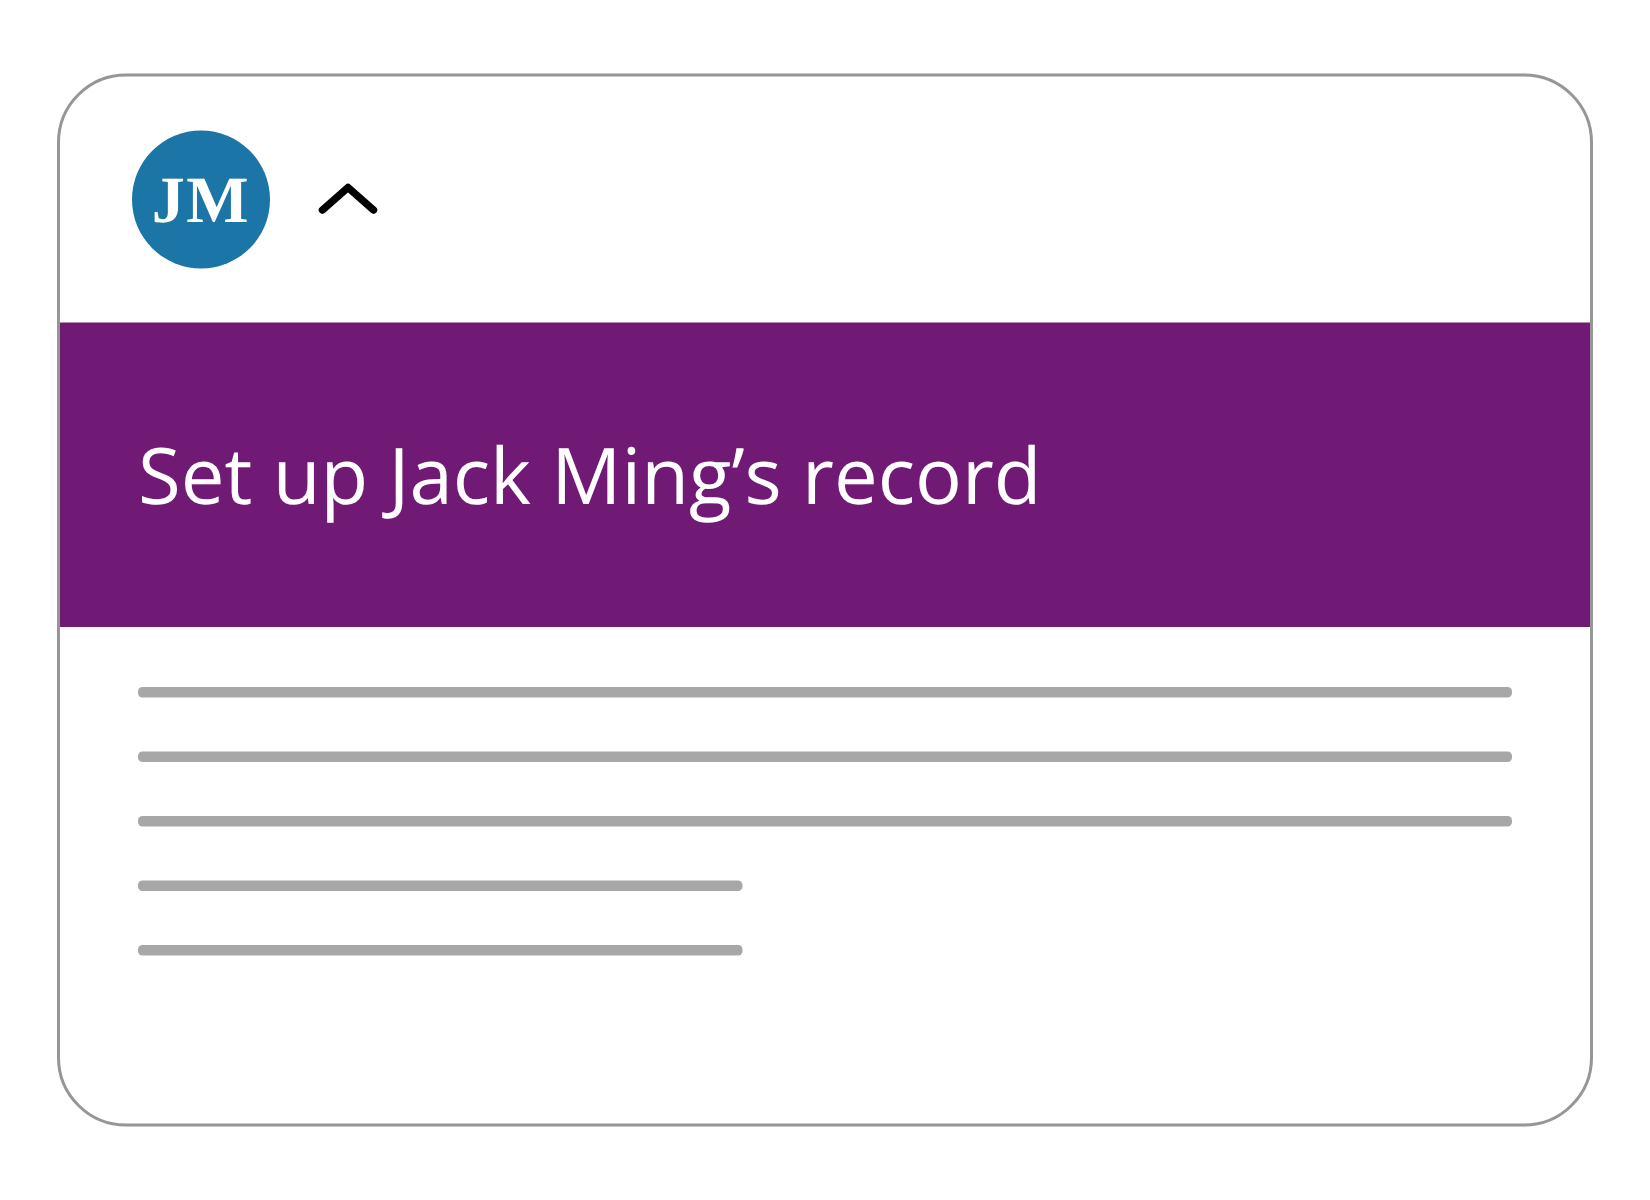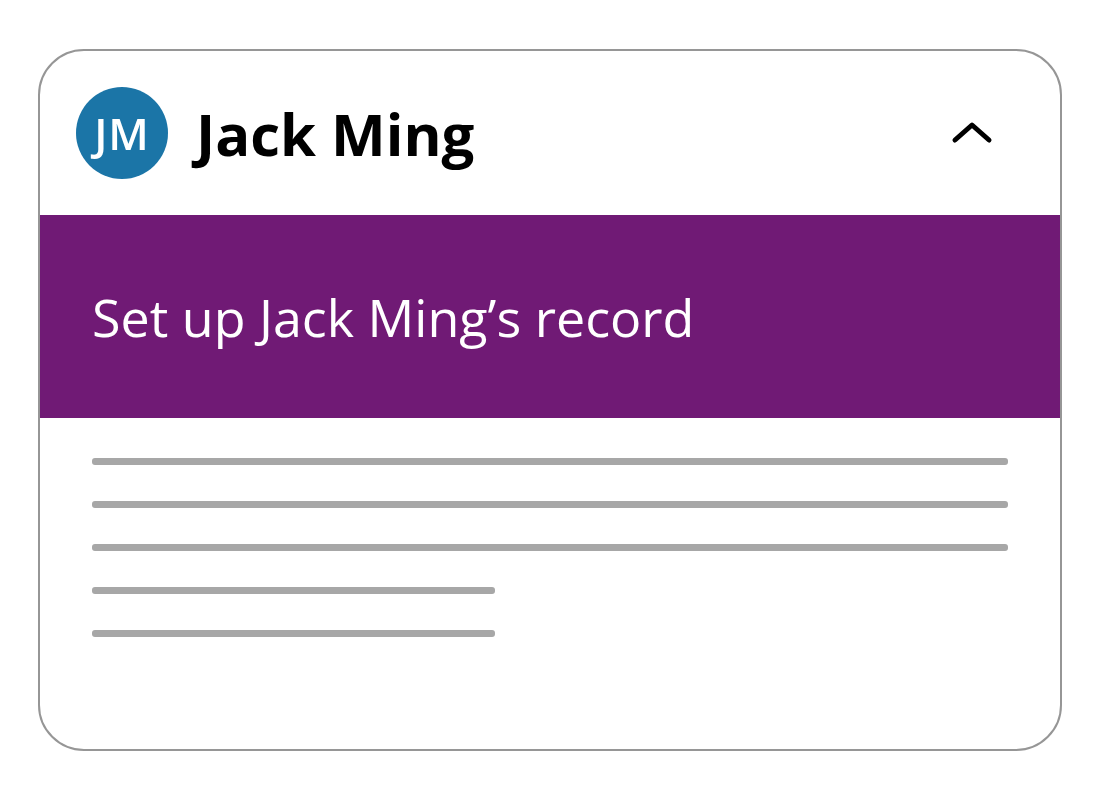--- a/index.html
+++ b/index.html
@@ -21,22 +21,23 @@
       height: 702px;
       border: 2px solid #969696;
       border-radius: 46px;
       background: #ffffff;
       overflow: hidden;
       position: relative;
     }
     .card-header {
       display: flex;
       align-items: center;
-      padding: 36px 52px 36px 36px;
+      padding: 36px 52px 36px 48px;
       gap: 28px;
+      font-family: Liberation Serif, serif;
     }
     .avatar {
       width: 92px;
       height: 92px;
       border-radius: 50%;
       background: #1b75a7;
       display: flex;
       align-items: center;
       justify-content: center;
       flex-shrink: 0;
@@ -91,21 +92,20 @@
   </style>
 </head>
 <body>
 
 <div class="record-card">
 
   <div class="card-header">
     <div class="avatar">
       <span class="avatar-initials">JM</span>
     </div>
-    <div class="person-name">Jack Ming</div>
     <button class="collapse-toggle">
       <svg viewBox="0 0 42 26">
         <polyline points="4,20 21,5 38,20" fill="none" stroke="#000000" stroke-width="5" stroke-linecap="round" stroke-linejoin="round"></polyline>
       </svg>
     </button>
   </div>
 
   <div class="banner">
     <div class="banner-title">Set up Jack Ming’s record</div>
   </div>

